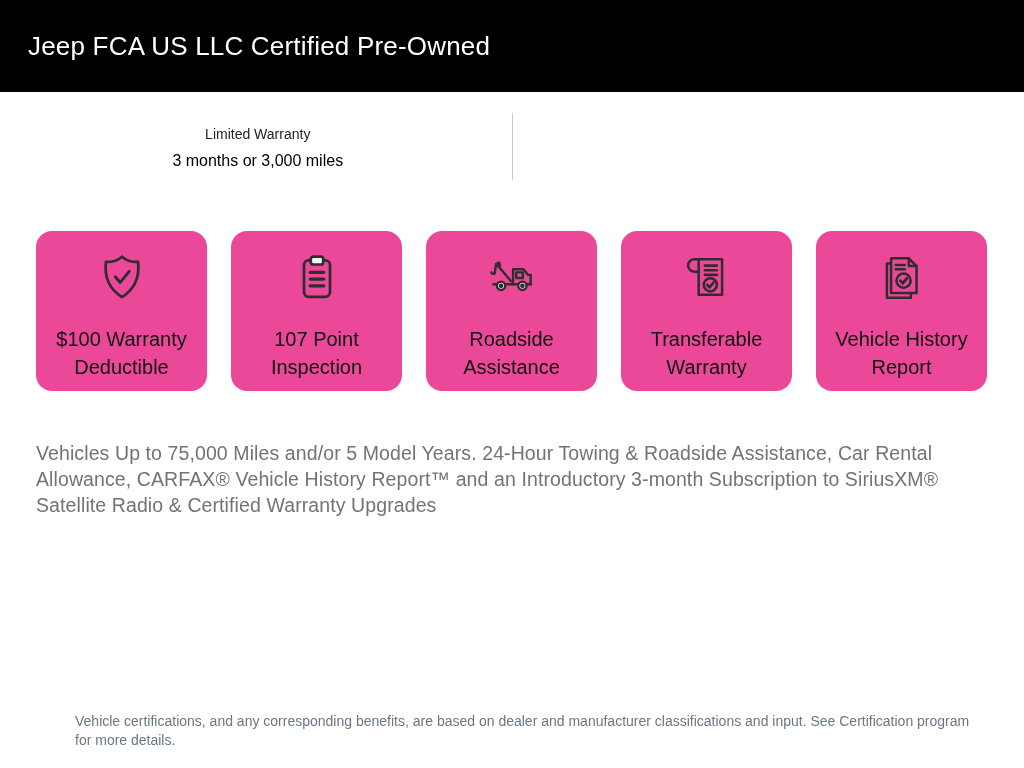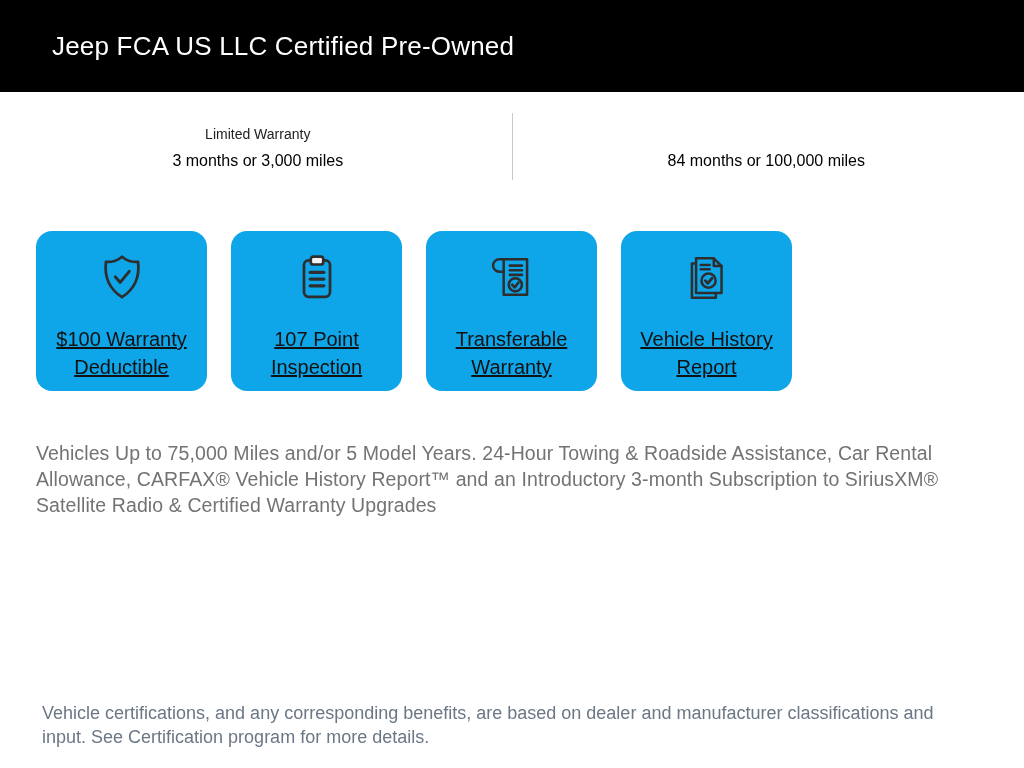--- a/index.html
+++ b/index.html
@@ -18,26 +18,25 @@
     display: flex;
     align-items: center;
     padding-left: 28px;
     flex: 0 0 auto;
   }
   .header h1 {
     color: #ffffff;
     font-size: 26px;
     font-weight: 400;
     letter-spacing: 0.2px;
-    margin-left: 24px;
   }
   .warranty-row {
     margin: 21px 36px 0;
     display: flex;
-    align-items: flex-end;
+    align-items: flex-start;
     gap: 32px;
   }
   .warranty-col {
     flex: 1;
     text-align: center;
     padding: 13px 0 10px;
   }
   .warranty-label {
     font-size: 14px;
     color: #222222;
@@ -54,26 +53,25 @@
     height: 67px;
   }
   .benefits-row {
     margin: 51px 36px 0;
     display: flex;
     gap: 24px;
   }
   .benefit-card {
     width: 171px;
     height: 160px;
-    background: #0ea5e9;
+    background: #ec4899;
     border-radius: 16px;
     display: flex;
     flex-direction: column;
     align-items: center;
-    text-decoration: underline;
   }
   .benefit-icon {
     margin-top: 20px;
     height: 52px;
     display: flex;
     align-items: center;
     justify-content: center;
   }
   .benefit-label {
     margin-top: 22px;
@@ -85,42 +83,41 @@
   }
   .description {
     margin: 50px 36px 0;
     font-size: 19.5px;
     line-height: 1.33;
     color: #737373;
     letter-spacing: 0.1px;
   }
   .disclaimer {
     margin-top: auto;
-    padding: 0 44px 18px 42px;
-    font-size: 18px;
+    padding: 0 44px 18px 75px;
+    font-size: 14px;
     line-height: 1.37;
     color: #6b7785;
   }
   svg.icon { stroke: #2e2e2e; fill: none; stroke-linecap: round; stroke-linejoin: round; }
 </style>
 </head>
 <body>
 
 <div class="header">
   <h1>Jeep FCA US LLC Certified Pre-Owned</h1>
 </div>
 
 <div class="warranty-row">
   <div class="warranty-col">
     <div class="warranty-label">Limited Warranty</div>
     <div class="warranty-value">3 months or 3,000 miles</div>
   </div>
   <div class="warranty-divider"></div>
   <div class="warranty-col">
-    <div class="warranty-value">84 months or 100,000 miles</div>
   </div>
 </div>
 
 <div class="benefits-row">
 
   <div class="benefit-card">
     <span class="benefit-icon">
       <svg class="icon" width="50" height="50" viewBox="0 0 48 48" stroke-width="2.6">
         <path d="M24 4.5 C26 6.6 28.4 7.9 31 8.6 C33.6 9.3 36.6 9.7 39.4 9.4 C40.6 19 39.4 33.4 24 43.4 C8.6 33.4 7.4 19 8.6 9.4 C11.4 9.7 14.4 9.3 17 8.6 C19.6 7.9 22 6.6 24 4.5 Z"></path>
         <path d="M17.5 23.8 L22.3 29.2 L31 18.6" stroke-width="2.8"></path>
@@ -135,20 +132,37 @@
         <rect x="11.5" y="8" width="25" height="35" rx="4.5"></rect>
         <rect x="18" y="4.5" width="12" height="7.5" rx="2.5" fill="#f2f2f2"></rect>
         <line x1="17.5" y1="19.5" x2="30.5" y2="19.5" stroke-width="3.2"></line>
         <line x1="17.5" y1="26" x2="30.5" y2="26" stroke-width="3.2"></line>
         <line x1="17.5" y1="32.5" x2="30.5" y2="32.5" stroke-width="3.2"></line>
       </svg>
     </span>
     <div class="benefit-label">107 Point Inspection</div>
   </div>
 
+  <div class="benefit-card">
+    <span class="benefit-icon">
+      <svg class="icon" width="54" height="50" viewBox="0 0 52 48" stroke-width="2.3">
+        <path d="M25 28 L11 11.5"></path>
+        <path d="M11 11.5 L13.5 10 L14.5 13"></path>
+        <path d="M10.5 12.5 L9.5 19.5 C9.4 21.5 6.2 21.5 6.2 19.5"></path>
+        <path d="M8 31 H44"></path>
+        <path d="M27 31 V16.5 H37 L41.5 22 H44 V31"></path>
+        <rect x="30" y="19.5" width="6.5" height="5.5"></rect>
+        <circle cx="15.5" cy="32.5" r="4" fill="#f2f2f2"></circle>
+        <circle cx="36" cy="32.5" r="4" fill="#f2f2f2"></circle>
+        <circle cx="15.5" cy="32.5" r="1.1"></circle>
+        <circle cx="36" cy="32.5" r="1.1"></circle>
+      </svg>
+    </span>
+    <div class="benefit-label">Roadside Assistance</div>
+  </div>
 
   <div class="benefit-card">
     <span class="benefit-icon">
       <svg class="icon" width="50" height="52" viewBox="0 0 48 50" stroke-width="2.4">
         <path d="M16 20 H12 C8.5 20 5.8 17.3 5.8 14 C5.8 10.7 8.5 8 12 8 H16"></path>
         <path d="M16 20 V8 H38.5 V42 H16 V20"></path>
         <line x1="22" y1="14" x2="33.5" y2="14" stroke-width="2.6"></line>
         <line x1="22" y1="18.5" x2="33.5" y2="18.5" stroke-width="2.6"></line>
         <line x1="22" y1="23" x2="33.5" y2="23" stroke-width="2.6"></line>
         <circle cx="27.2" cy="32.5" r="6.3" stroke-width="2.5"></circle>

